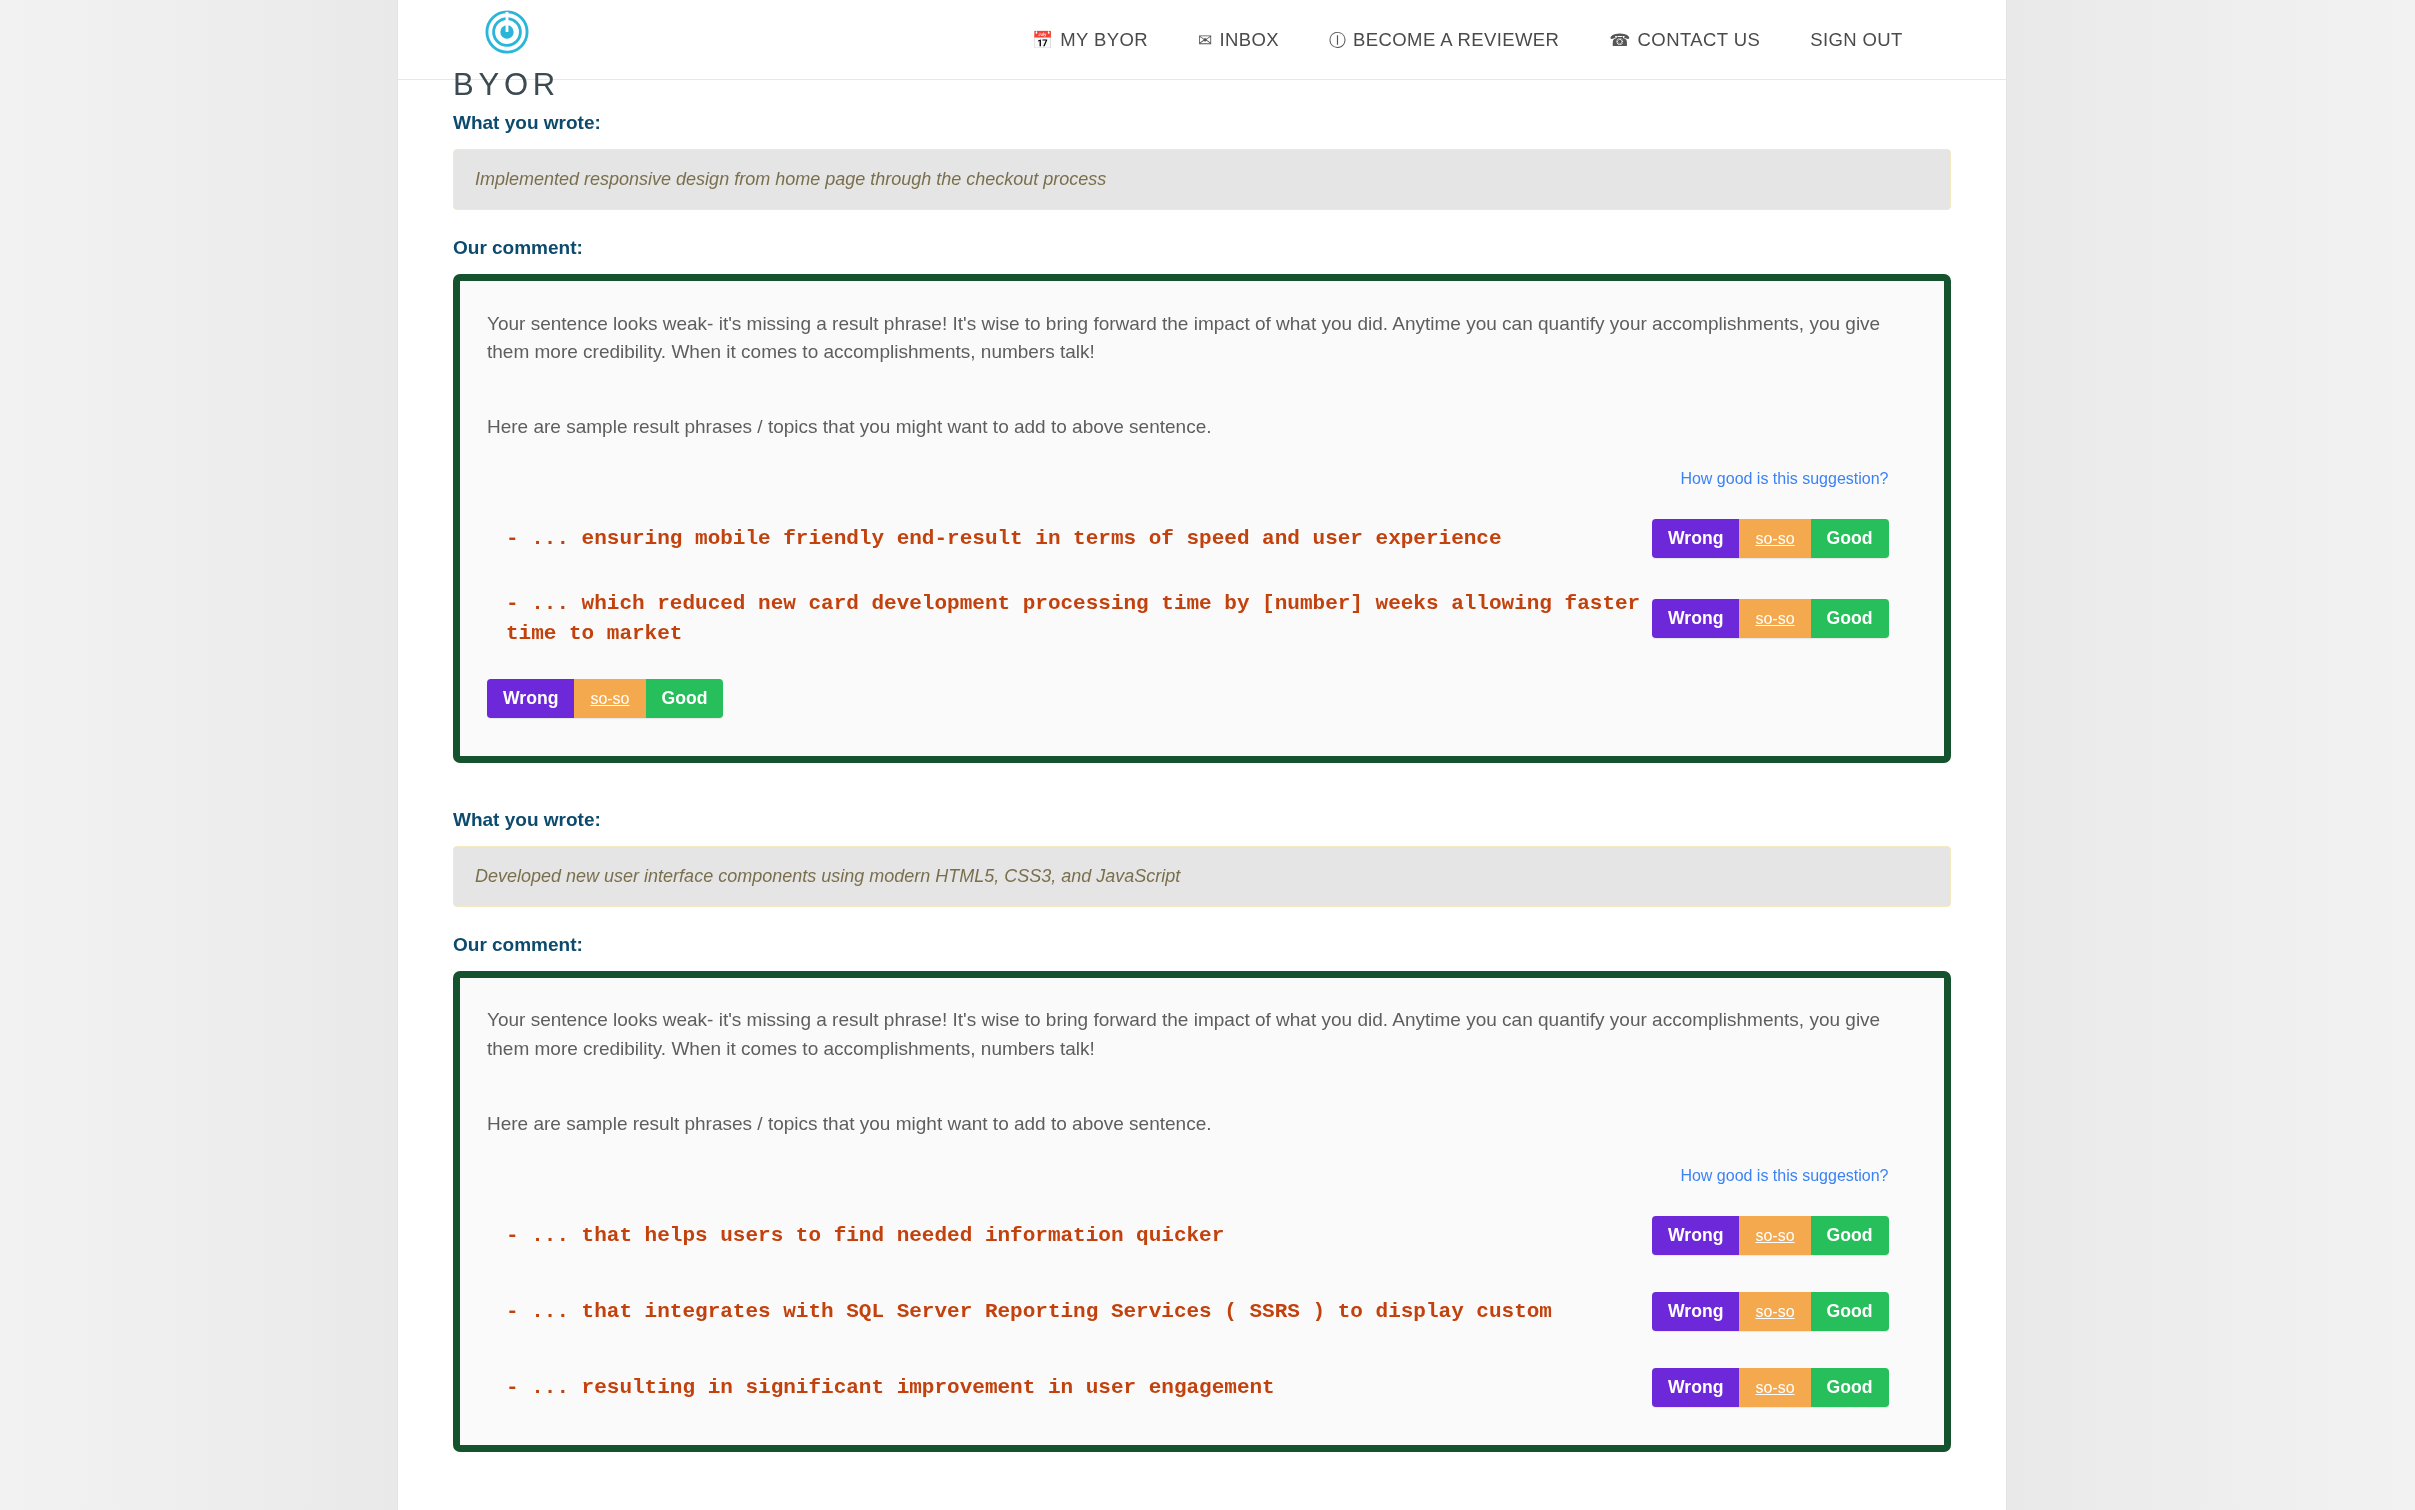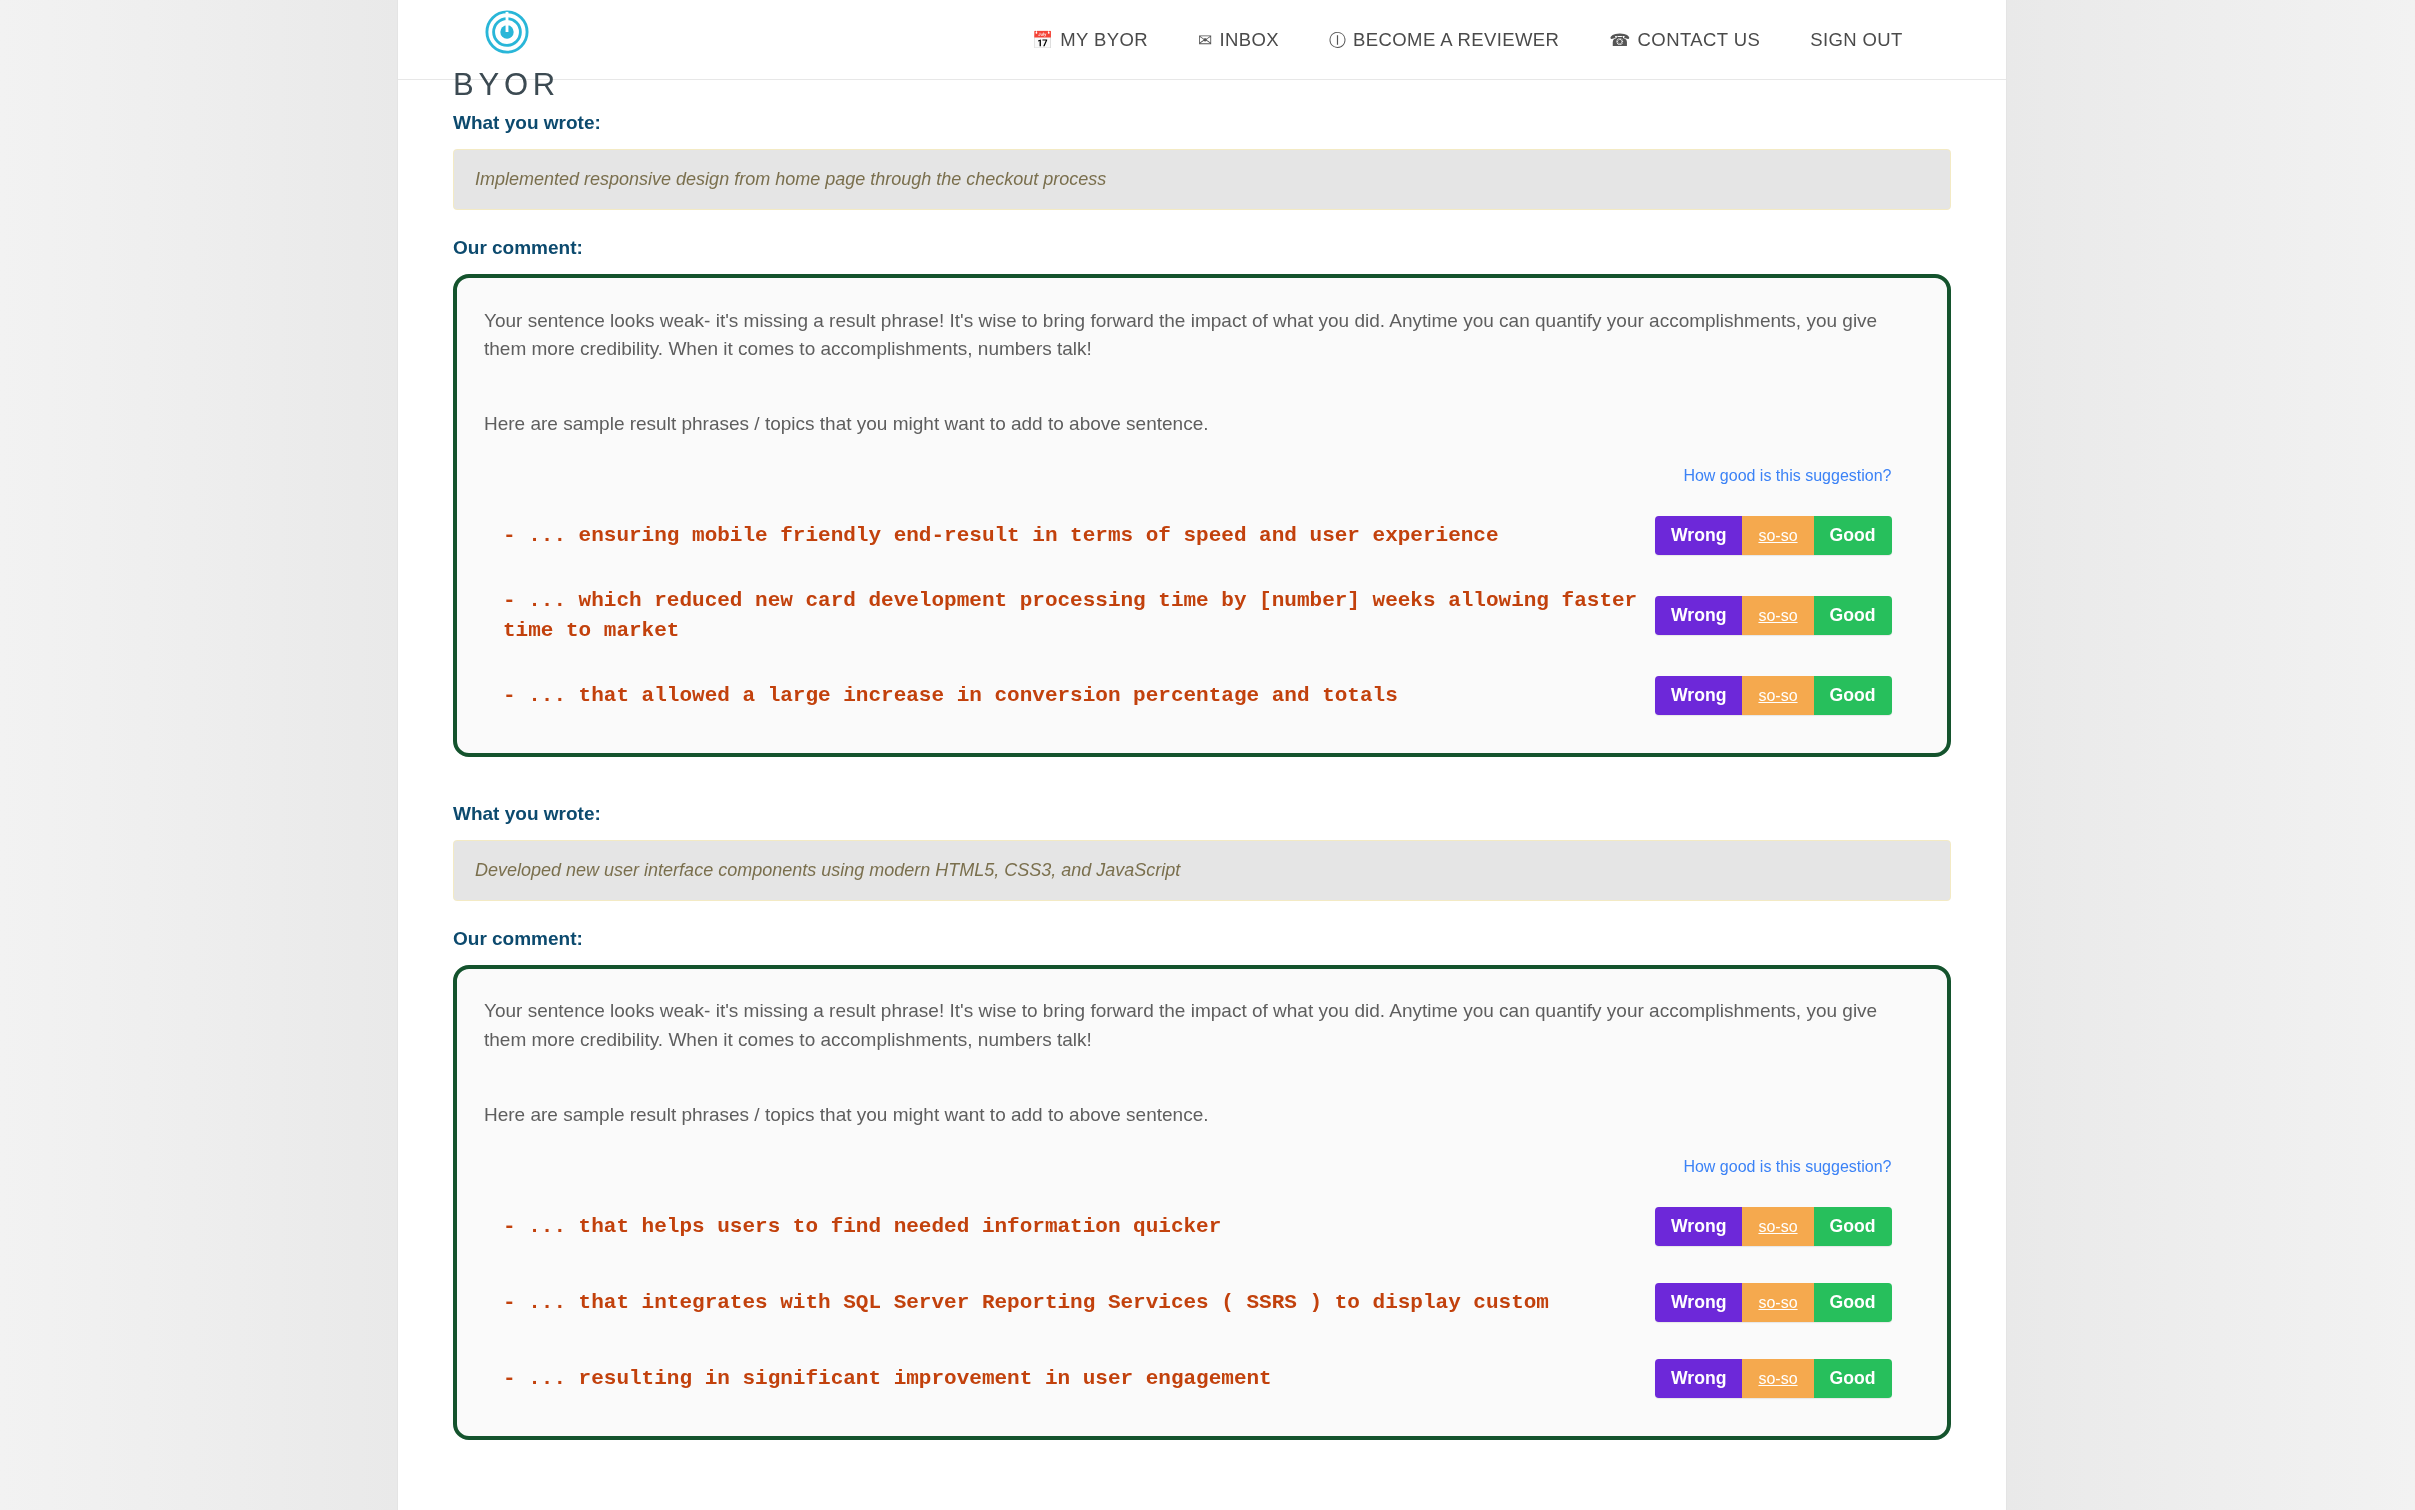--- a/index.html
+++ b/index.html
@@ -98,22 +98,22 @@
     border: 1px solid #f3eac4;
     border-radius: 3.8px;
     padding: 19px 21px;
     font-size: 18px;
     font-style: italic;
     color: #7a6f4d;
   }
   .comment-box {
     margin-top: 15px;
     background: #fafafa;
-    border: 4px solid #14532d;
-    border-radius: 16px;
+    border: 7px solid #14532d;
+    border-radius: 7px;
     padding: 28.5px 27px 32px 27px;
   }
   .para {
     font-size: 19px;
     color: #5e5e5e;
     line-height: 1.52;
     max-width: 1417px;
     margin: 0;
   }
   .para.second { margin-top: 46px; }
@@ -230,21 +230,20 @@
           <div class="suggestion-row">
             <div class="sugg-text">- ... which reduced new card development processing time by [number] weeks allowing faster time to market</div>
             <div class="rate-group">
               <div class="rate-btn rate-wrong">Wrong</div>
               <div class="rate-btn rate-soso">so-so</div>
               <div class="rate-btn rate-good">Good</div>
             </div>
           </div>
 
           <div class="suggestion-row">
-            <div class="sugg-text">- ... that allowed a large increase in conversion percentage and totals</div>
             <div class="rate-group">
               <div class="rate-btn rate-wrong">Wrong</div>
               <div class="rate-btn rate-soso">so-so</div>
               <div class="rate-btn rate-good">Good</div>
             </div>
           </div>
         </div>
       </div>
 
       <div class="section-gap"></div>

